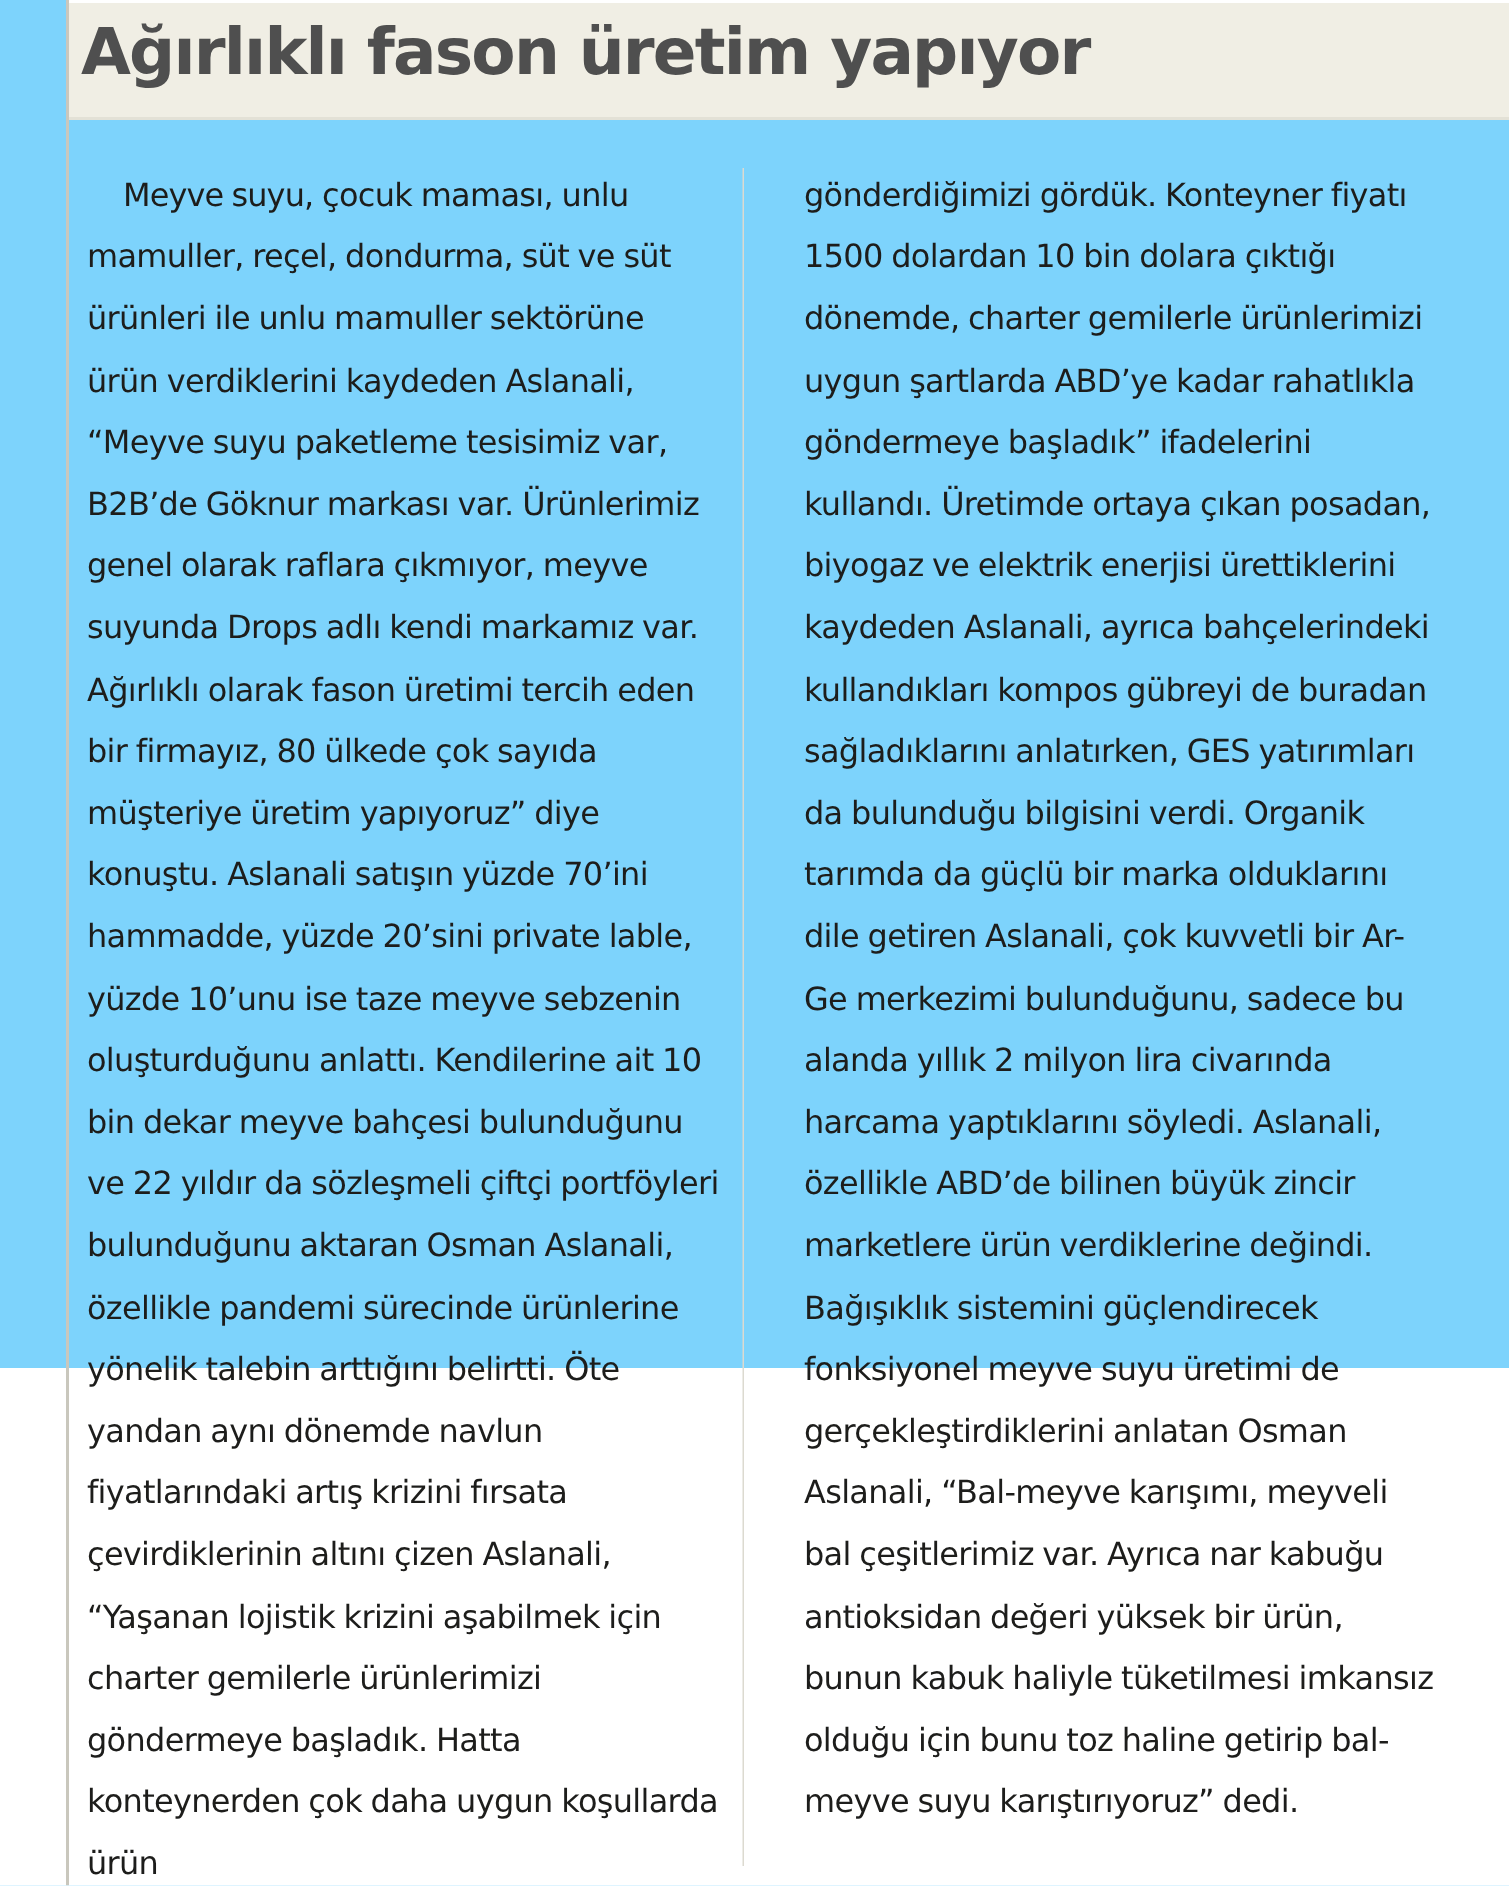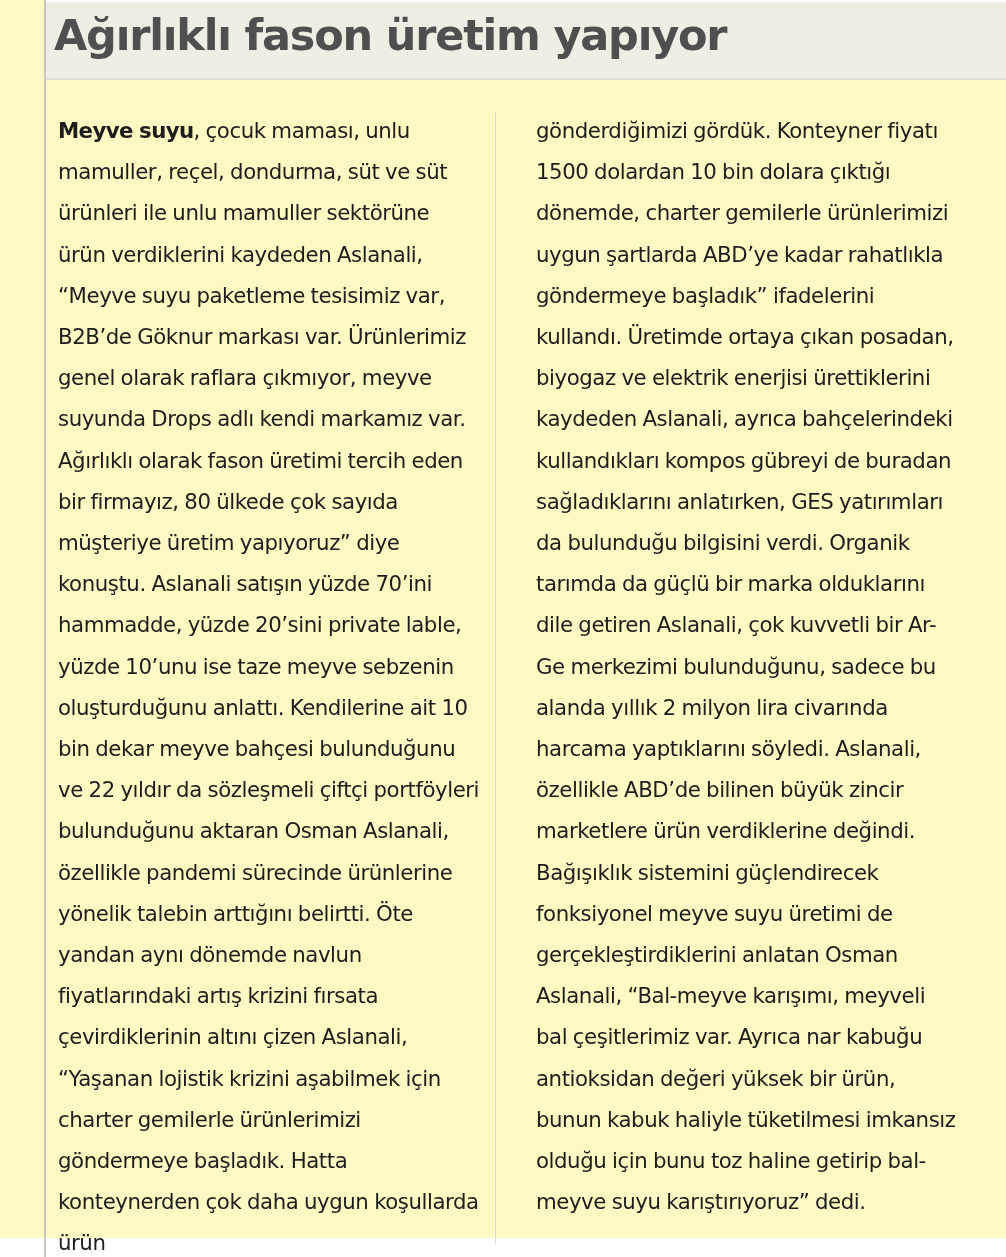--- a/index.html
+++ b/index.html
@@ -10,22 +10,22 @@
   body {
     width: 1006px;
     height: 1257px;
     font-family: "Liberation Sans", sans-serif;
     color: #1a1a1a;
     overflow: hidden;
   }
   .page {
     position: relative;
     width: 1006px;
-    height: 1238px;
-    background: #fef9c3;
+    height: 912px;
+    background: #7dd3fc;
   }
   
   .left-rule {
     position: absolute;
     left: 44px;
     top: 0px;
     width: 2px;
     height: 1257px;
     background: #c9c7bd;
   }
@@ -93,22 +93,23 @@
   .col-text {
     font-family: "DejaVu Sans", sans-serif;
     font-size: 21.3px;
     line-height: 41.2px;
     letter-spacing: -0.45px;
     color: #1d1d1b;
     text-align: left;
     word-spacing: -0.6px;
   }
   .lead {
-    font-weight: bold;
+    font-weight: normal;
     letter-spacing: -0.6px;
+    margin-left: 24px;
   }
 </style>
 </head>
 <body>
 
 <div class="page">
 
   <div class="left-rule"></div>
 
   <div class="headline-band">

